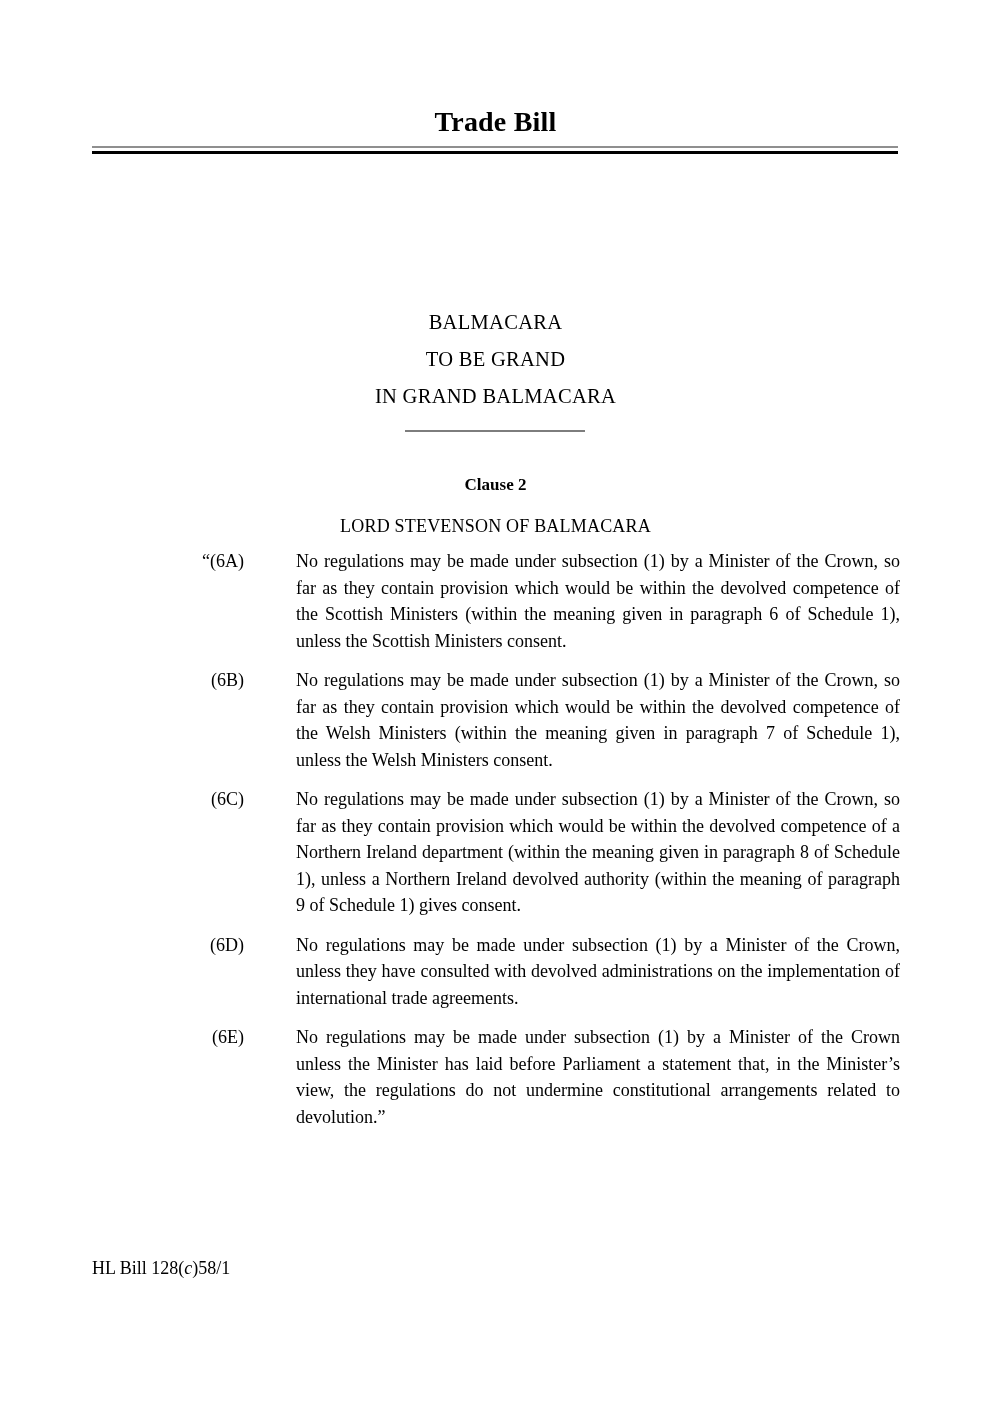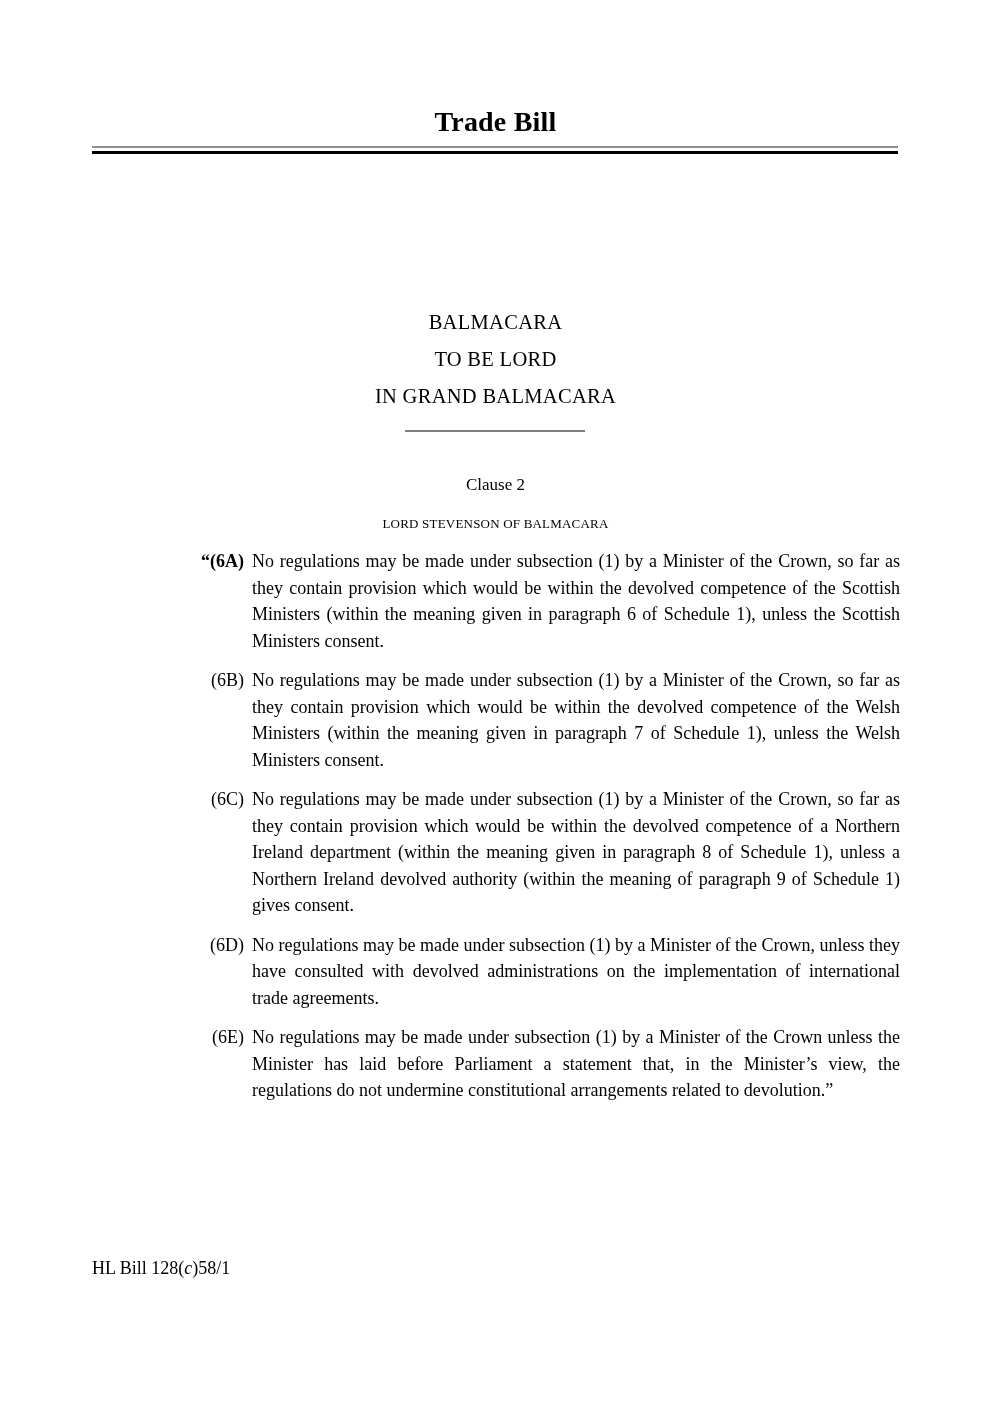--- a/index.html
+++ b/index.html
@@ -77,30 +77,30 @@
     background: #7d7d7d;
   }
 
   .clause-heading {
     position: absolute;
     top: 475px;
     left: 0;
     width: 991px;
     text-align: center;
     font-size: 17px;
-    font-weight: normal;
+    font-weight: bold;
   }
 
   .sponsor {
     position: absolute;
     top: 516px;
     left: 0;
     width: 991px;
     text-align: center;
-    font-size: 13px;
+    font-size: 18px;
     letter-spacing: 0.2px;
   }
 
   
   .body-block {
     position: absolute;
     top: 548px;
     left: 196px;
     width: 704px;
   }
@@ -121,32 +121,32 @@
     width: 56px;
     font-size: 18px;
     line-height: 26.5px;
     text-align: right;
     padding-right: 8px;
     box-sizing: border-box;
     white-space: nowrap;
   }
   .amd-label.with-quote {
     padding-right: 8px;
-    font-weight: bold;
   }
   .amd-text {
     flex: 1 1 auto;
     font-size: 18px;
     line-height: 26.5px;
     text-align: justify;
     text-justify: inter-word;
     hyphens: none;
   }
   .amd-text:last-child {
     text-align-last: left;
+    margin-left: 44px;
   }
 
   
   .footer {
     position: absolute;
     top: 1258px;
     left: 92px;
     width: 806px;
     display: flex;
     justify-content: flex-start;
@@ -165,21 +165,21 @@
   <div class="doc-title">Trade Bill</div>
 
   <div class="title-rules">
     <div class="rule-thin"></div>
     <div class="rule-gap"></div>
     <div class="rule-thick"></div>
   </div>
 
   <div class="heading-block">
     <div class="heading-line">BALMACARA</div>
-    <div class="heading-line">TO BE LORD</div>
+    <div class="heading-line">TO BE GRAND</div>
     <div class="heading-line">IN GRAND BALMACARA</div>
   </div>
 
   <div class="short-divider"></div>
 
   <div class="clause-heading">Clause 2</div>
 
   <div class="sponsor">LORD STEVENSON OF BALMACARA</div>
 
   <div class="body-block">

